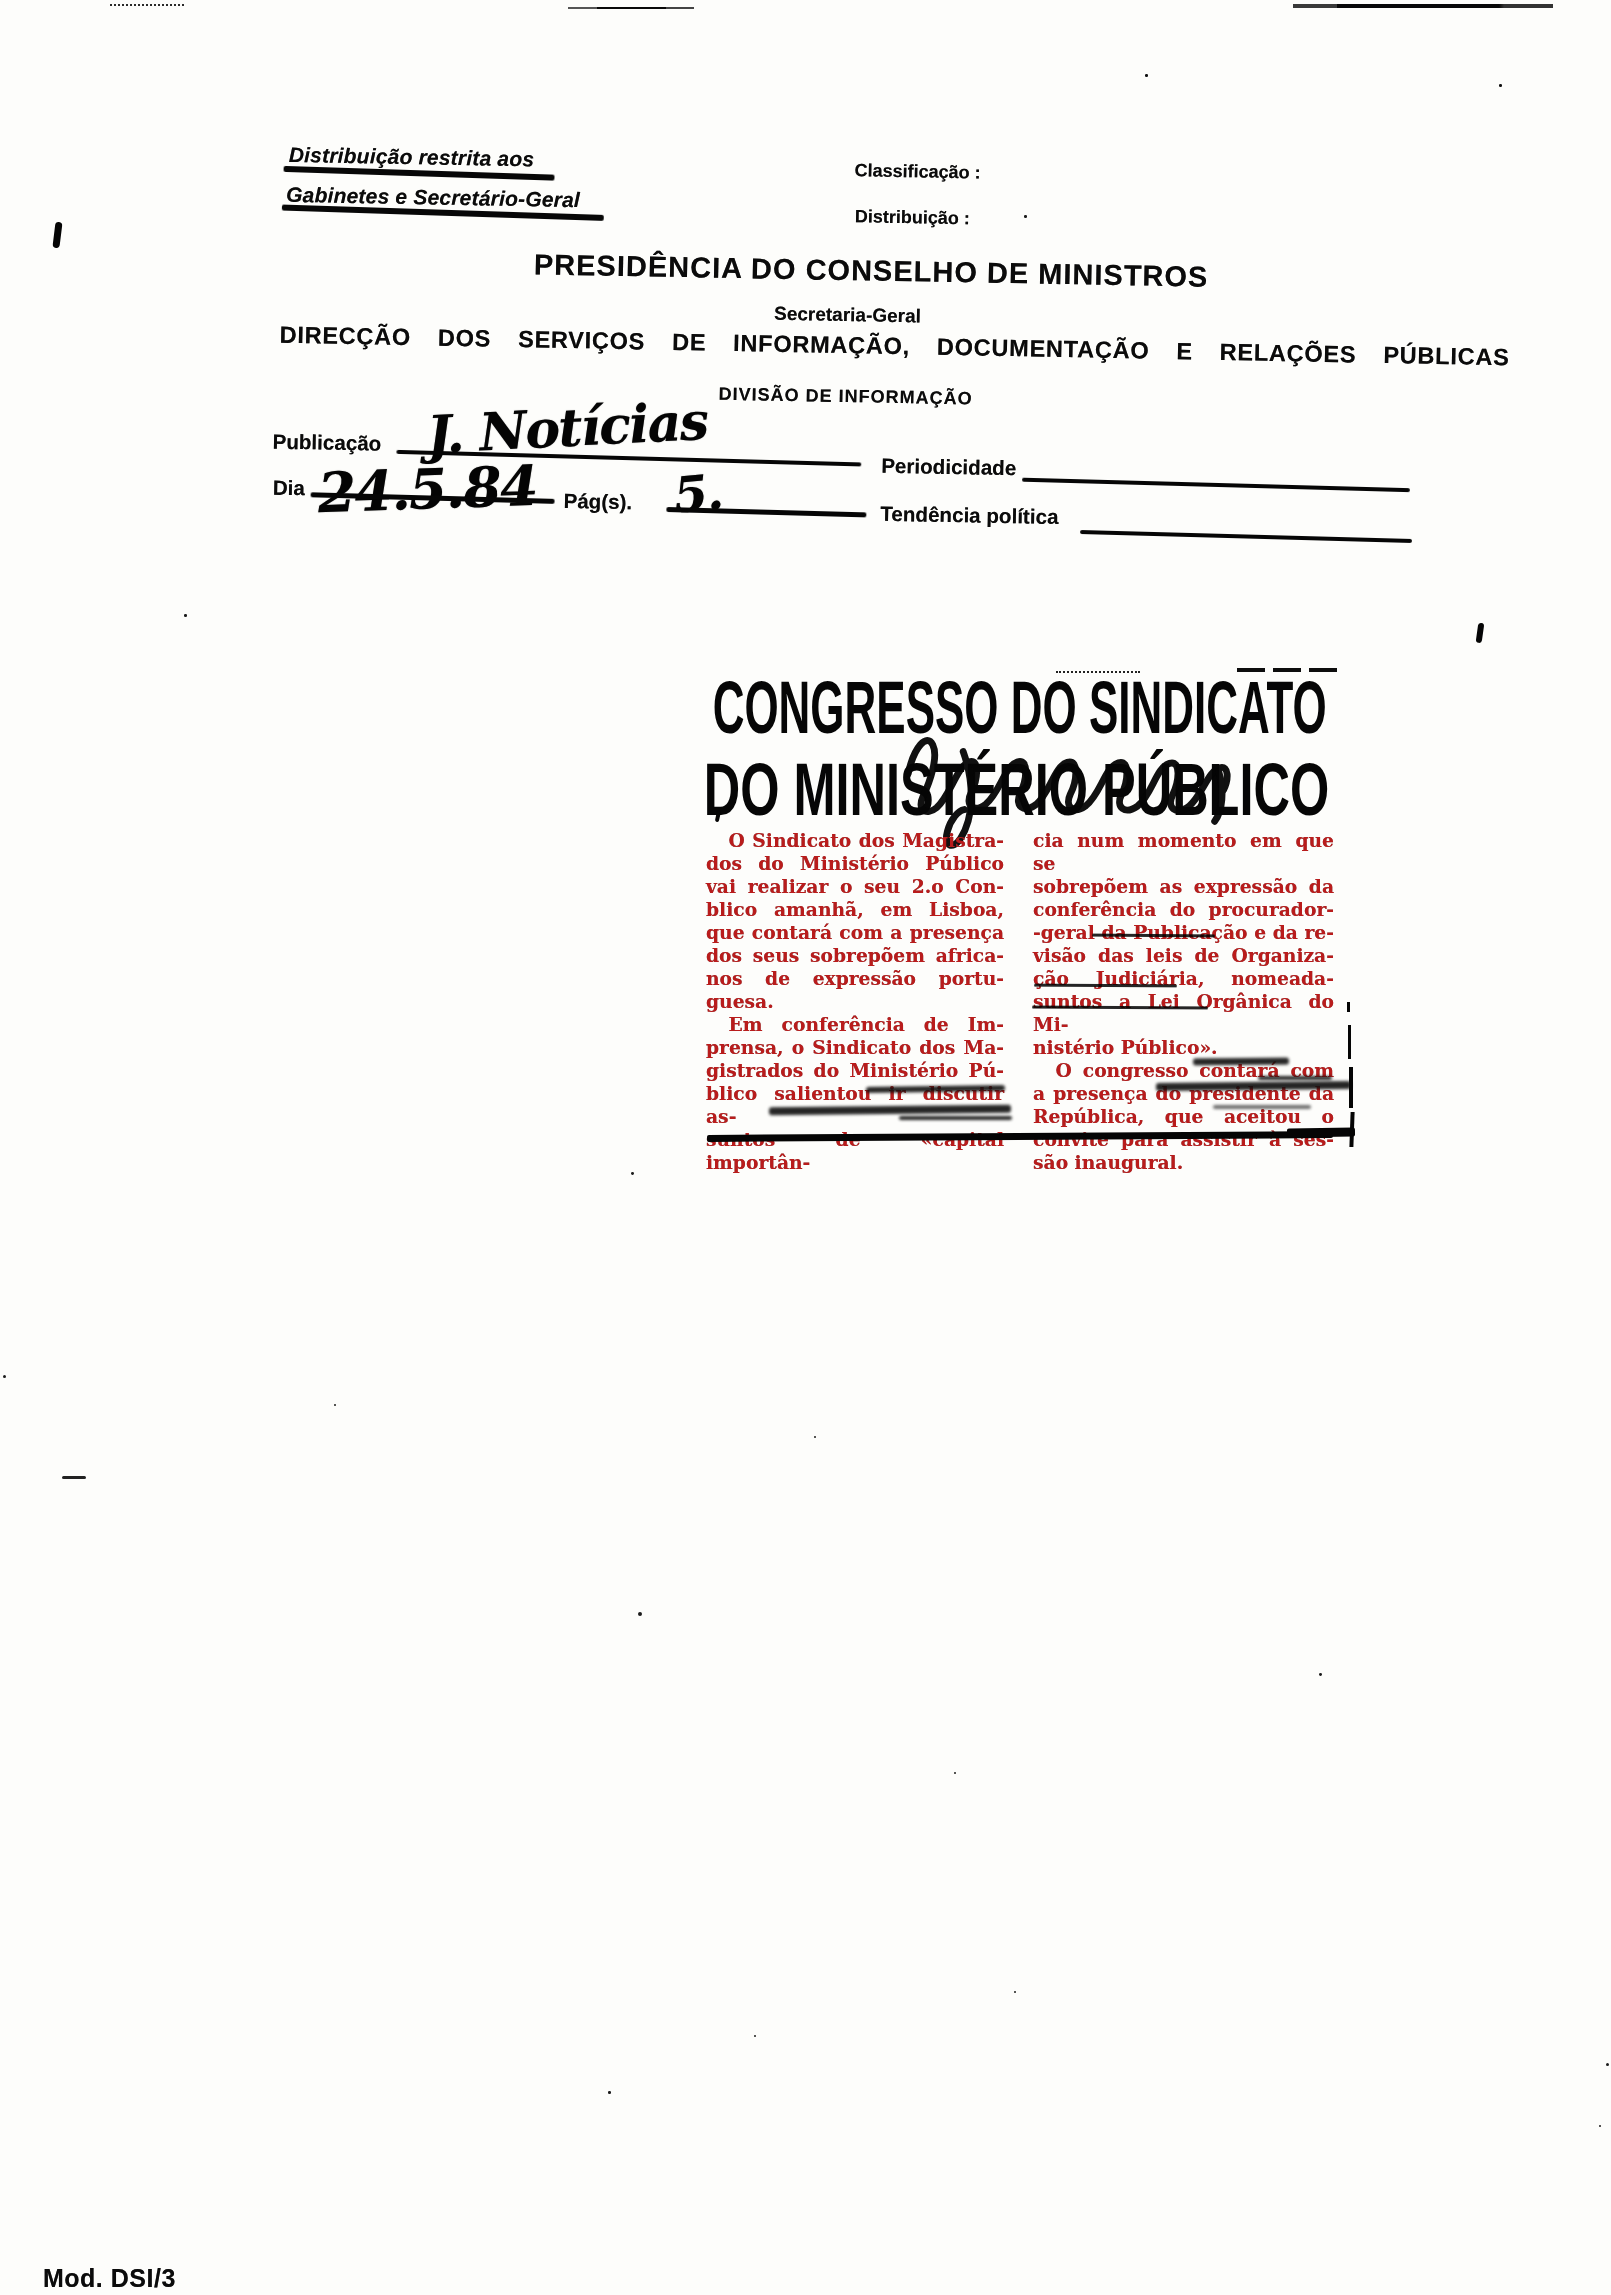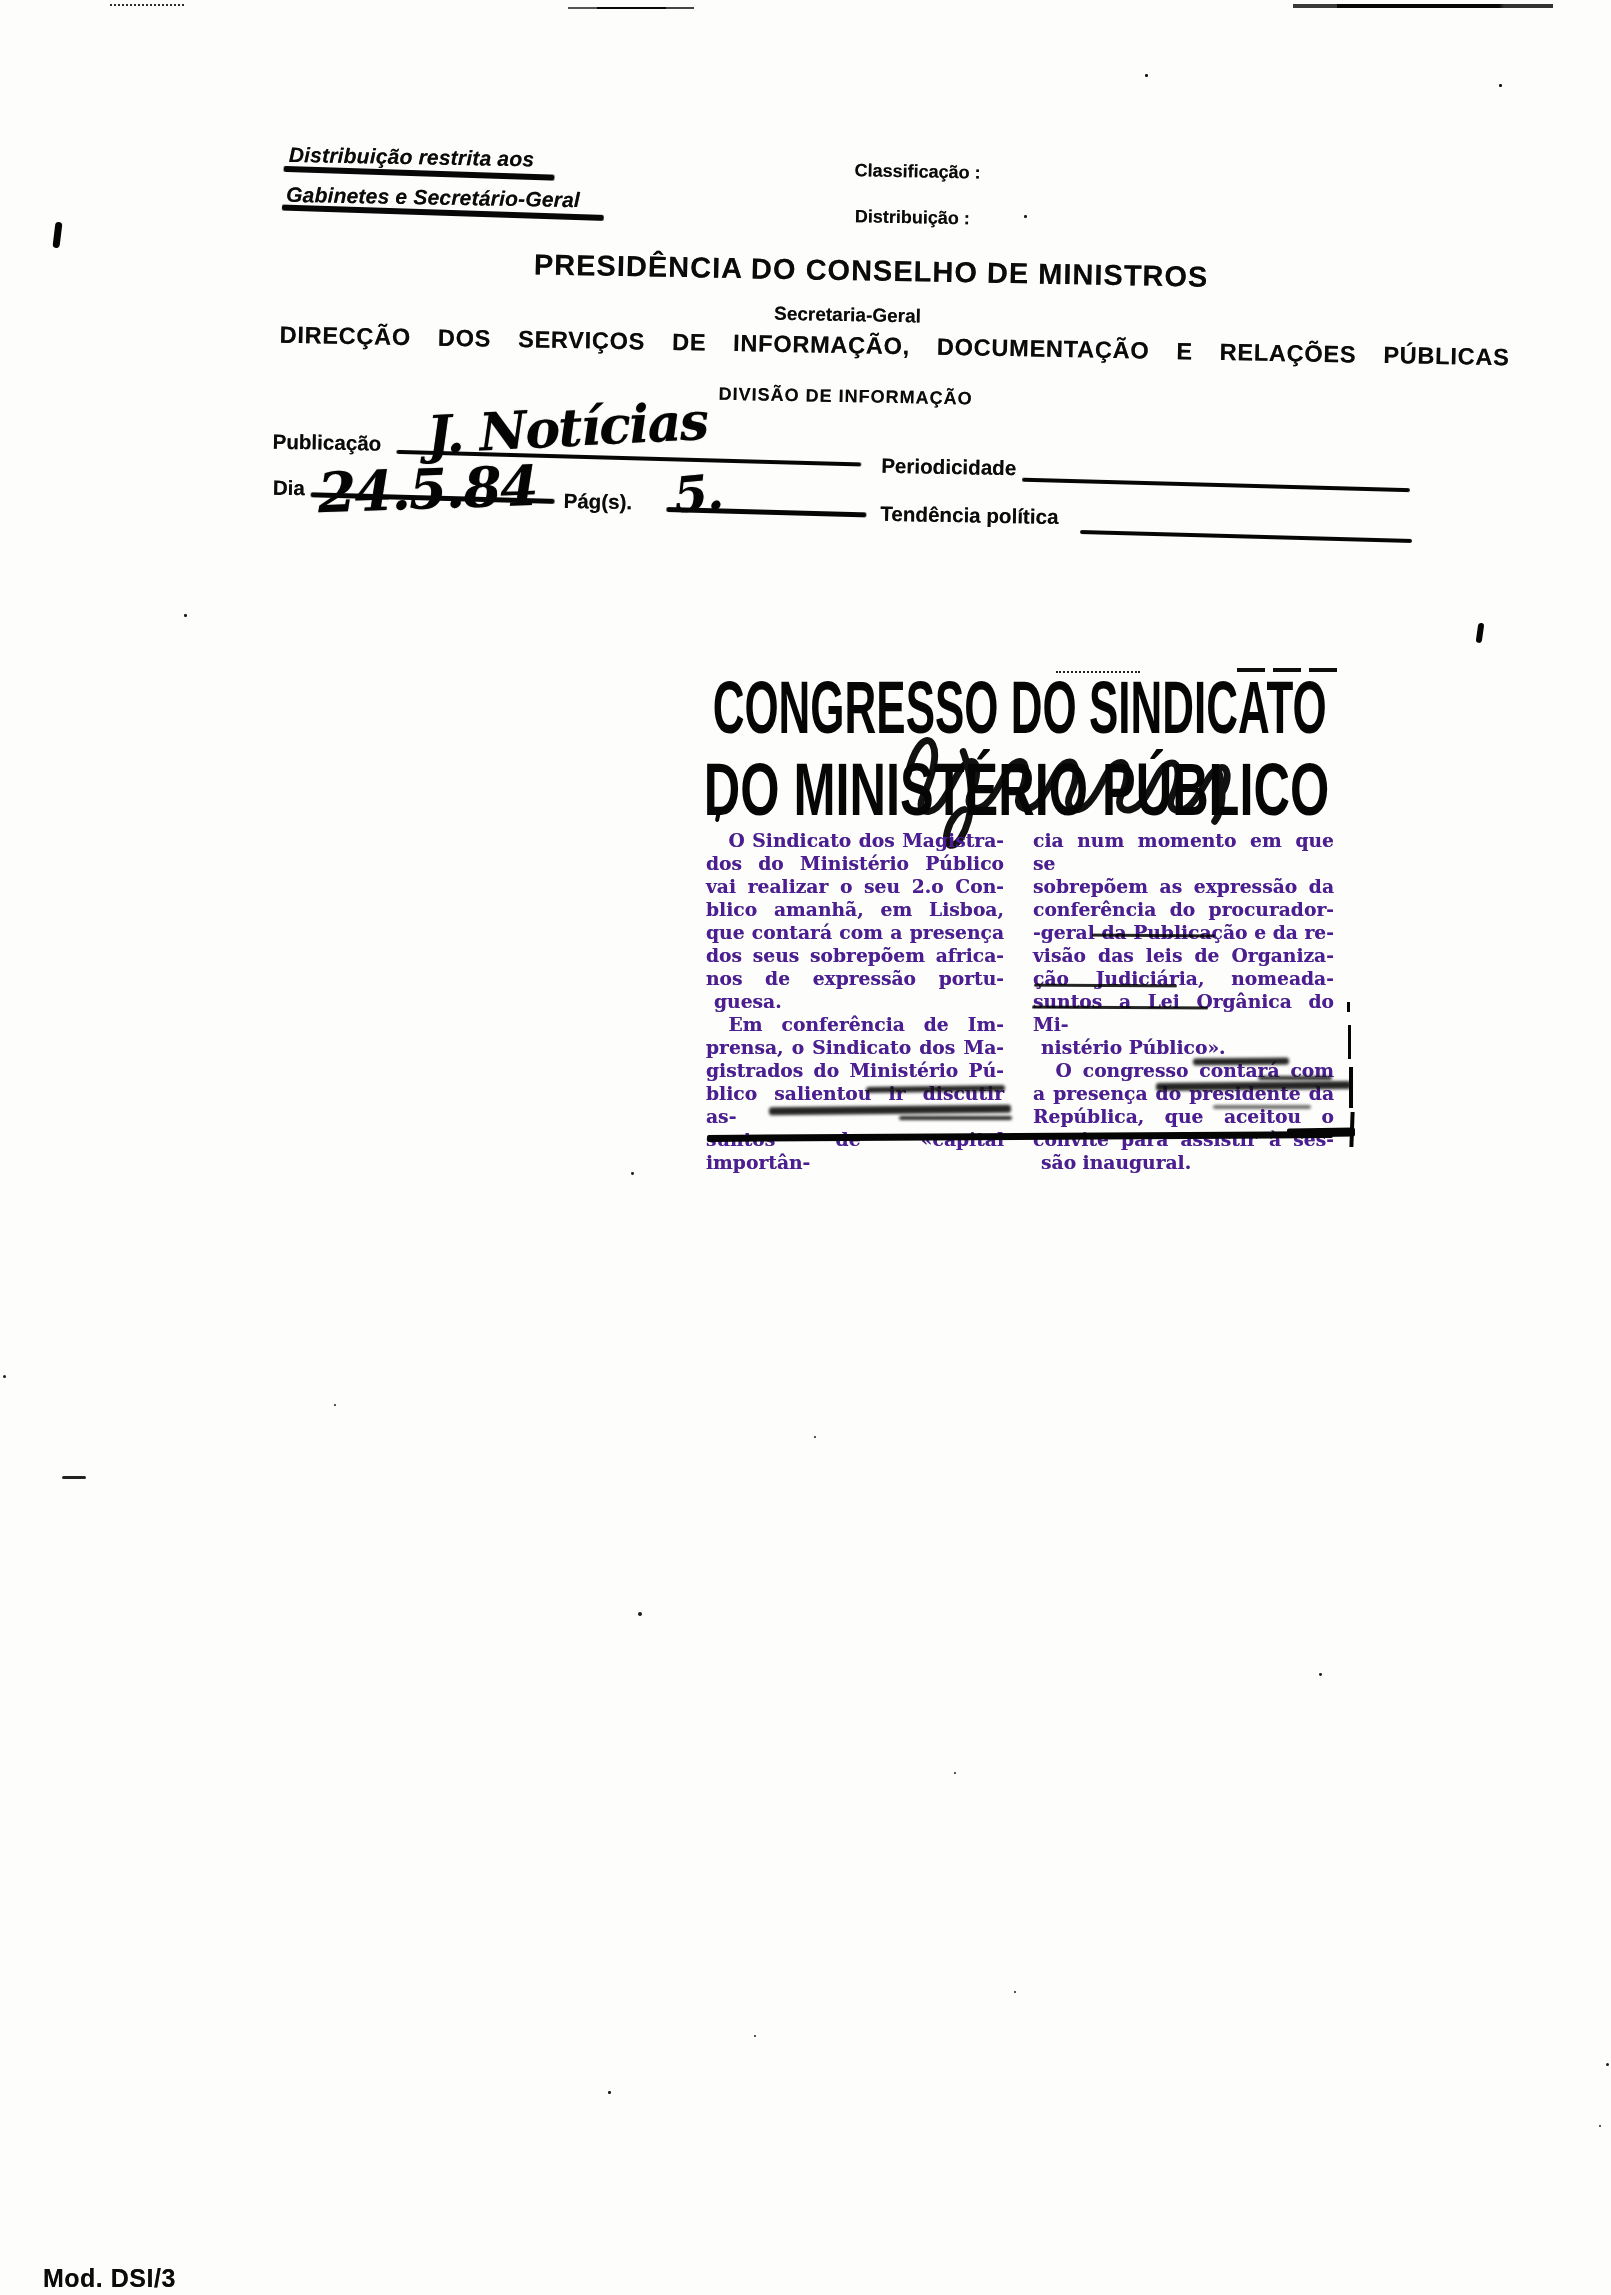--- a/index.html
+++ b/index.html
@@ -23,23 +23,23 @@
   .lbl-sm{font-weight:700;font-size:18px;}
   .org-title{font-weight:700;font-size:29px;letter-spacing:1px;text-align:center;white-space:nowrap;}
   .org-sub{font-weight:700;font-size:19px;text-align:center;white-space:nowrap;}
   .org-dept{font-weight:700;font-size:23.6px;letter-spacing:0.7px;word-spacing:19.7px;text-align:center;white-space:nowrap;}
   .org-div{font-weight:700;font-size:18px;letter-spacing:1px;text-align:center;white-space:nowrap;}
   .blank-line{background:#060606;height:4.4px;border-radius:2px;filter:blur(0.2px);}
   .hw{font-family:"DejaVu Serif", serif;font-style:italic;font-weight:700;
       letter-spacing:-1.5px;white-space:nowrap;color:#040404;text-shadow:0 0 1px rgba(0,0,0,.5);}
   
   .news-col{font-family:"DejaVu Serif", serif;font-weight:700;font-size:18.7px;
-    line-height:23px;color:#4c1d95;text-shadow:0 0 0.5px rgba(0,0,0,.45);}
+    line-height:23px;color:#b91c1c;text-shadow:0 0 0.5px rgba(0,0,0,.45);}
   .col-line{text-align:justify;text-align-last:justify;}
-  .col-line.flush{text-align-last:left;margin-left:8px;}
+  .col-line.flush{text-align-last:left;}
   .col-line.indent{padding-left:22.6px;}
   .rule{background:#050505;}
   .pen-line{background:#000;opacity:.85;border-radius:1.5px;filter:blur(0.3px);}
   .smudge{background:#0e0e0e;filter:blur(1.5px);border-radius:2.9px;opacity:.9;}
   .speck{background:#1c1c1c;border-radius:50%;}
   .artifact{background:#111;}
   .model-ref{font-weight:700;font-size:25px;letter-spacing:0.5px;}
 </style>
 </head>
 <body>

